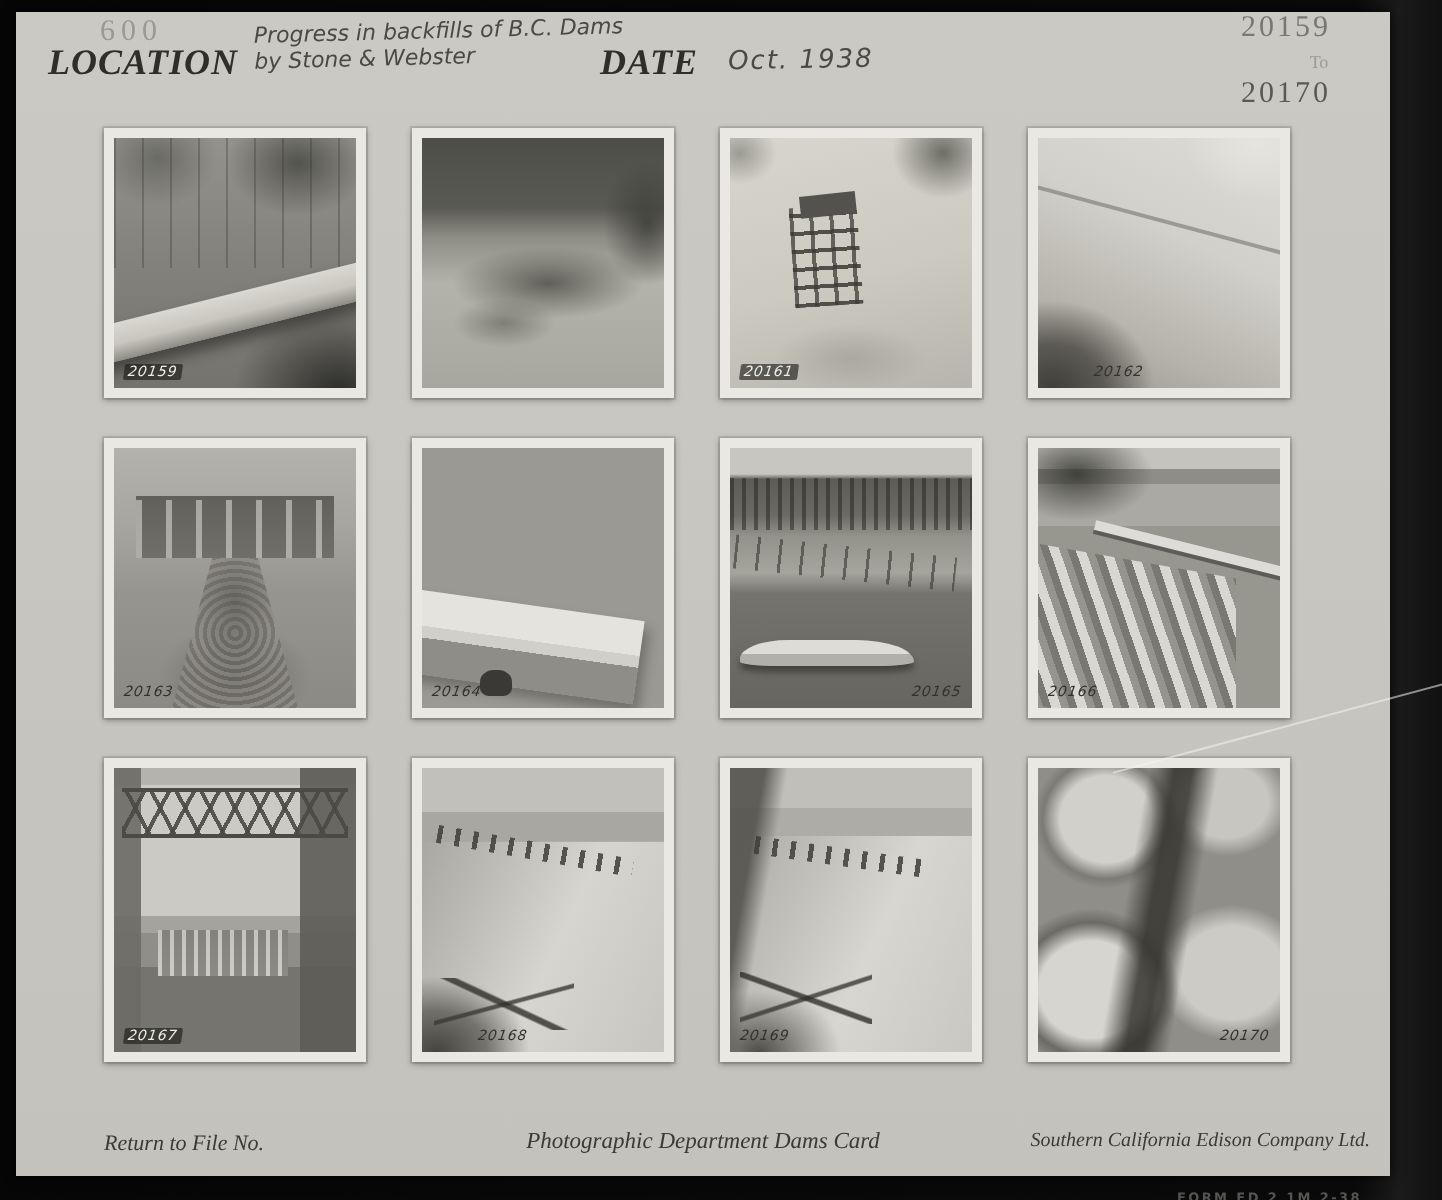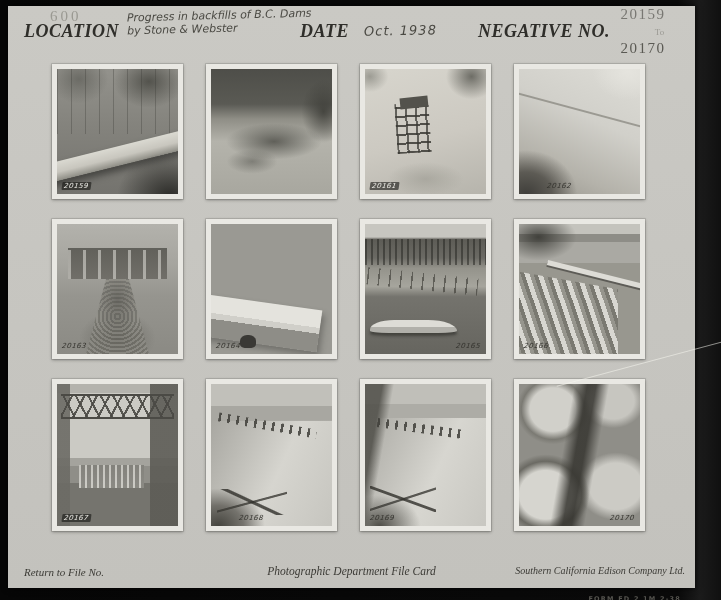--- a/index.html
+++ b/index.html
@@ -146,42 +146,41 @@
   .p12{background-image:
     linear-gradient(100deg,transparent 38%,rgba(53,52,47,.85) 47% 53%,transparent 62%),
     radial-gradient(42% 34% at 28% 18%,#d1d0ca 0 45%,rgba(118,117,110,.8) 62%,transparent 72%),
     radial-gradient(38% 28% at 78% 12%,#c7c6c0 0 45%,transparent 68%),
     radial-gradient(48% 38% at 22% 78%,#d6d5cf 0 45%,rgba(98,97,90,.8) 62%,transparent 75%),
     radial-gradient(45% 34% at 80% 72%,#cccbc5 0 48%,transparent 70%);
     background-color:#8f8e88;}
 
   
   .foot{position:absolute;font-style:italic;color:#3b3a35;}
-  .foot-return{left:16px;top:560px;font-size:11px;}
+  .foot-return{left:44px;top:560px;font-size:11px;}
   .foot-center{left:50%;transform:translateX(-50%);top:559px;font-size:11.5px;}
   .foot-company{right:10px;top:559px;font-size:10px;}
   .foot-form{position:absolute;right:14px;top:577px;font-family:"DejaVu Sans",sans-serif;font-size:6.5px;letter-spacing:1.2px;color:#55544f;font-weight:bold;margin-top:12px;}
 
   .scratch{position:absolute;left:545px;top:352px;width:215px;height:1px;background:rgba(246,245,239,.55);transform:rotate(-15deg);}
 </style>
 </head>
 <body>
 
 <div class="page">
   <div class="card">
 
     <div class="stamp-343">600</div>
     <div class="hdr-label location-label">LOCATION</div>
     <div class="location-hand hand">
       <div>Progress in backfills of B.C. Dams</div>
       <div>by Stone &amp; Webster</div>
     </div>
     <div class="hdr-label date-label">DATE</div>
     <div class="date-hand hand">Oct. 1938</div>
-    <div class="hdr-label negative-label">NEGATIVE NO.</div>
     <div class="neg-stack">
       <div class="neg-from">20159</div>
       <div class="neg-to-line"><span class="neg-to-word">To</span> <span>20170</span></div>
     </div>
 
     <div class="grid">
 
       <figure class="photo">
         <div class="photo-img">
           <div class="scene p1"></div>
@@ -262,19 +261,19 @@
       <figure class="photo">
         <div class="photo-img">
           <div class="scene p12"></div>
           <span class="neg-chip chip-right chip-dark">20170</span>
         </div>
       </figure>
 
     </div>
 
     <div class="foot foot-return">Return to File No.</div>
-    <div class="foot foot-center">Photographic Department File Card</div>
+    <div class="foot foot-center">Photographic Department Dams Card</div>
     <div class="foot foot-company">Southern California Edison Company Ltd.</div>
     <div class="foot-form">FORM FD 2  1M  2-38</div>
 
     <div class="scratch"></div>
   </div>
 </div>
 
 </body></html>

